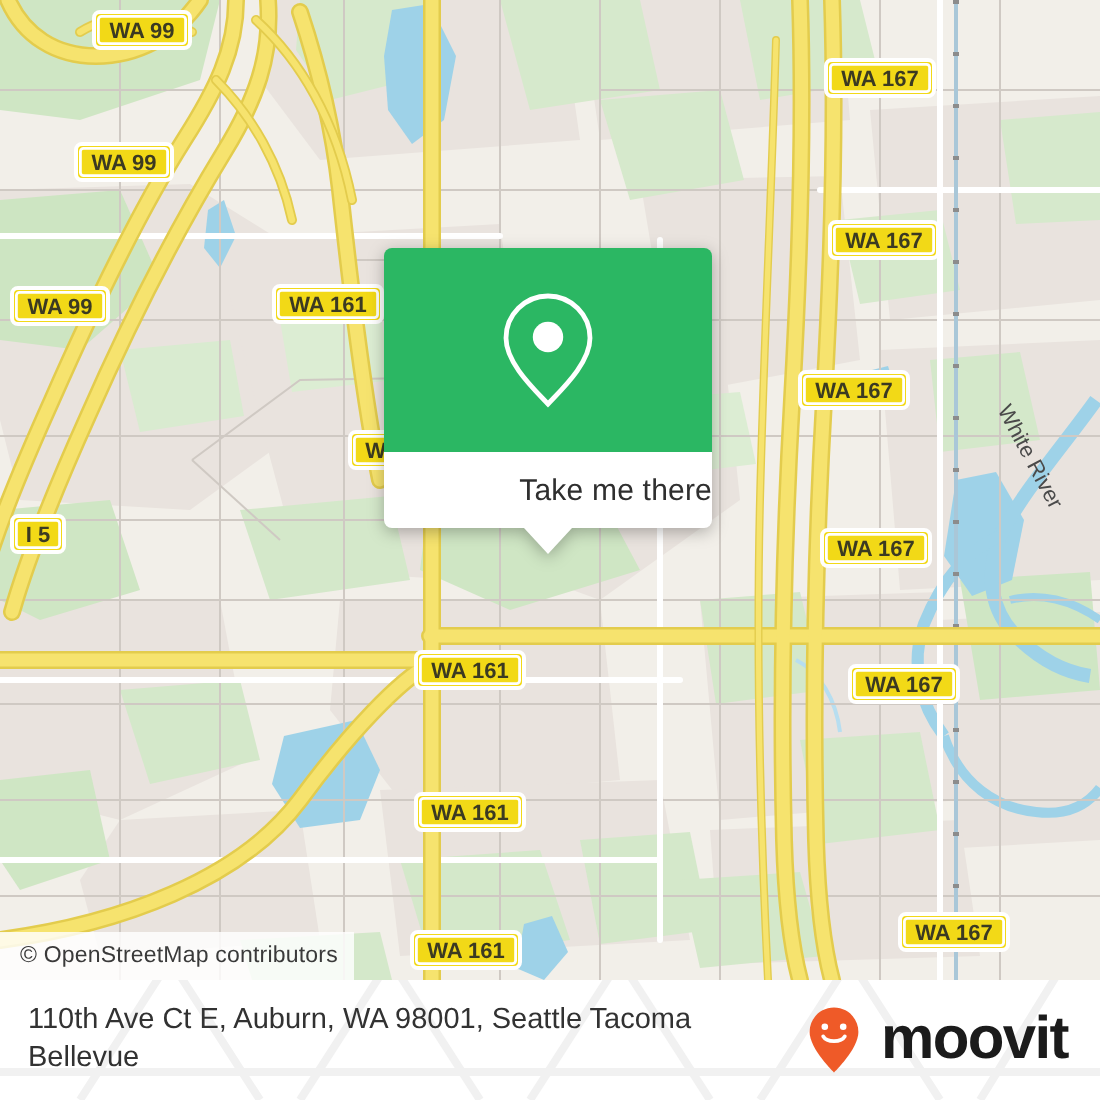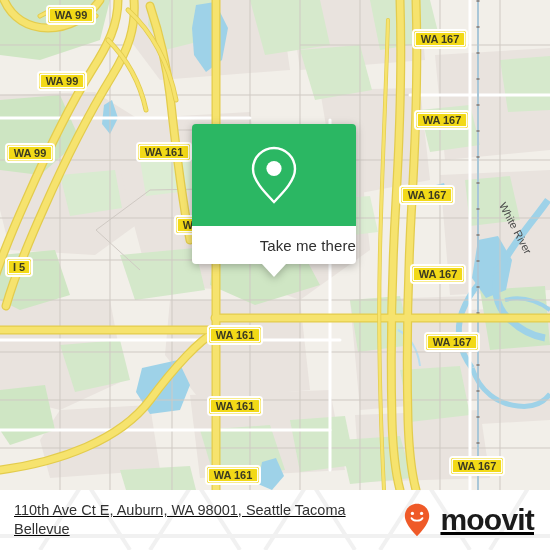--- a/index.html
+++ b/index.html
@@ -104,21 +104,20 @@
     pointer-events: none;
   }
   #footer-inner {
     position: relative;
     height: 60px;
     display: flex;
     align-items: center;
     justify-content: space-between;
     padding: 0 16px 0 14px;
     box-sizing: border-box;
-    text-decoration: underline;
   }
   #footer-address {
     font-size: 14.5px;
     line-height: 19px;
     color: #323232;
     max-width: 392px;
   }
   #brand {
     display: flex;
     align-items: center;
@@ -388,20 +387,23 @@
             <g>
               <rect x="450" y="457" width="54" height="18" rx="3" fill="#f2d917" stroke="#ffffff" stroke-width="2"></rect>
               <rect x="452.2" y="459.2" width="49.6" height="13.6" rx="1.6" fill="none" stroke="#ffffff" stroke-width="1.4"></rect>
               <text class="shield-text" x="477" y="470" text-anchor="middle">WA 167</text>
             </g>
           </g>
 
       </g>
     </svg>
 
+    <div id="attribution">
+      <span>© OpenStreetMap contributors</span>
+    </div>
   </div>
 
   <div id="popup">
     <div id="popup-head" style="background: rgb(43, 183, 99);">
       <svg width="54" height="62" viewBox="0 0 54 62">
         <path d="M27 4 C 15.4 4, 6 13.4, 6 25 C 6 37.5, 20 50.5, 27 58
                  C 34 50.5, 48 37.5, 48 25 C 48 13.4, 38.6 4, 27 4 Z" fill="none" stroke="#ffffff" stroke-width="2.4"></path>
         <circle cx="27" cy="24.5" r="7.6" fill="#ffffff"></circle>
       </svg>
     </div>

